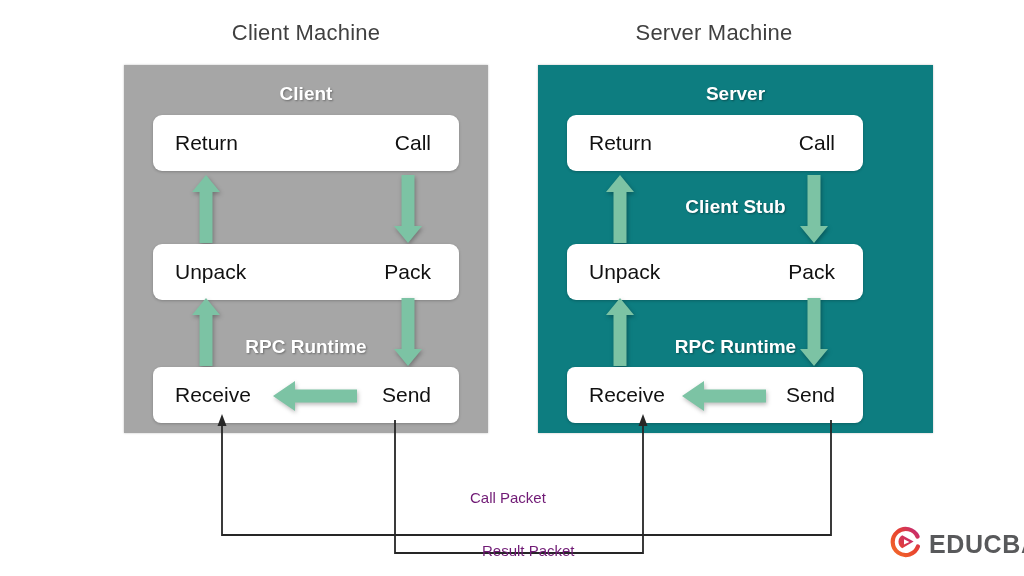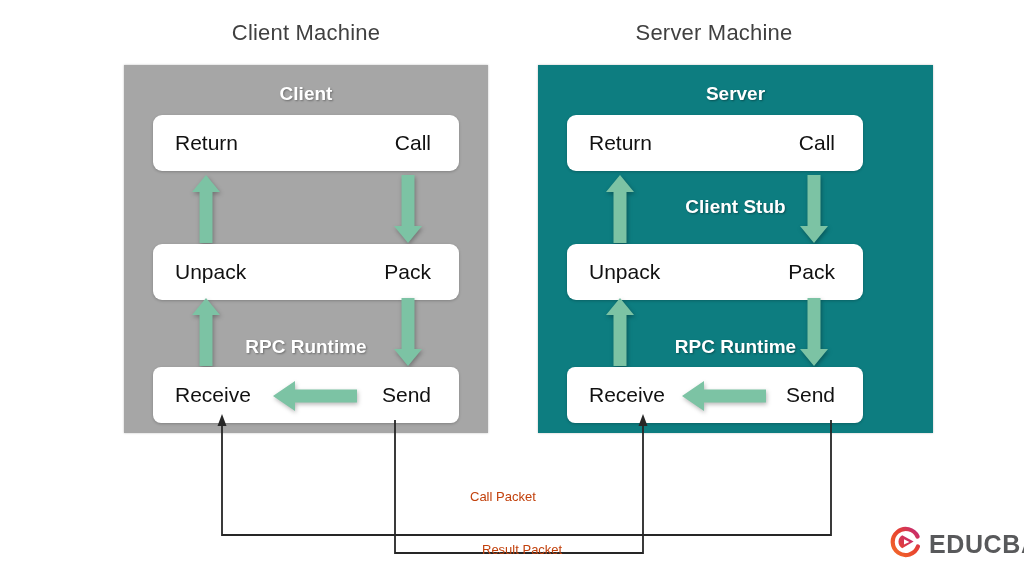--- a/index.html
+++ b/index.html
@@ -124,22 +124,22 @@
   #connectors {
     position: absolute;
     left: 0; top: 0;
     width: 1024px; height: 576px;
     pointer-events: none;
   }
 
   
   .packet-label {
     position: absolute;
-    font-size: 13px;
-    color: #c2410c;
+    font-size: 15px;
+    color: #701a75;
     white-space: nowrap;
     text-align: center;
   }
   #call-packet-label   { left: 470px; top: 489px; }
   #result-packet-label { left: 462px; top: 542px; margin-left: 20px; }
 
   
   #educba-logo {
     position: absolute;
     left: 890px;

